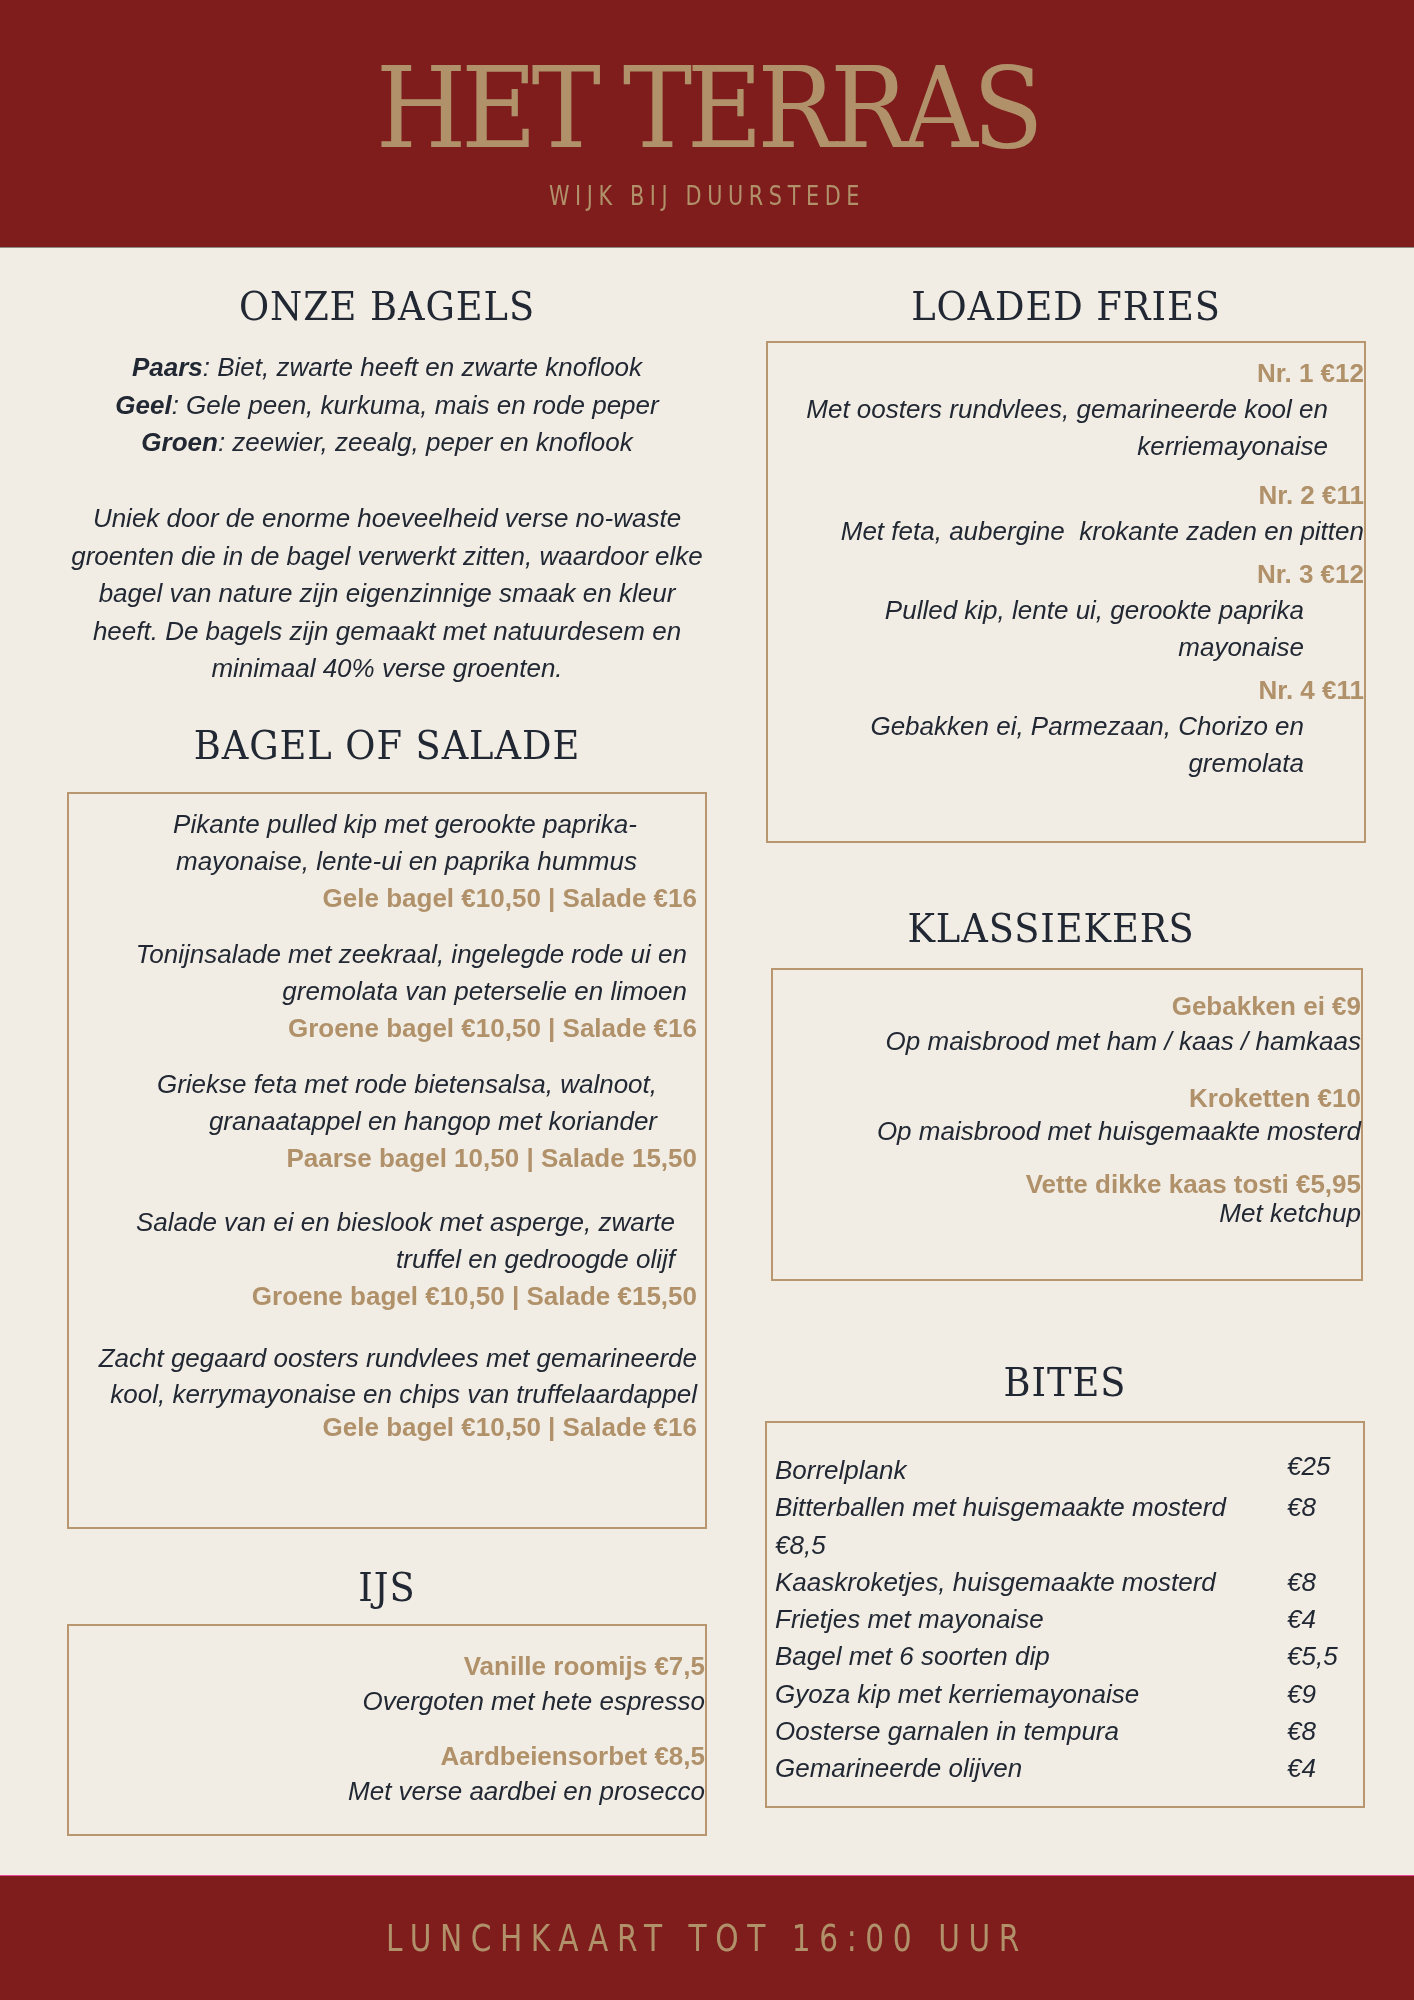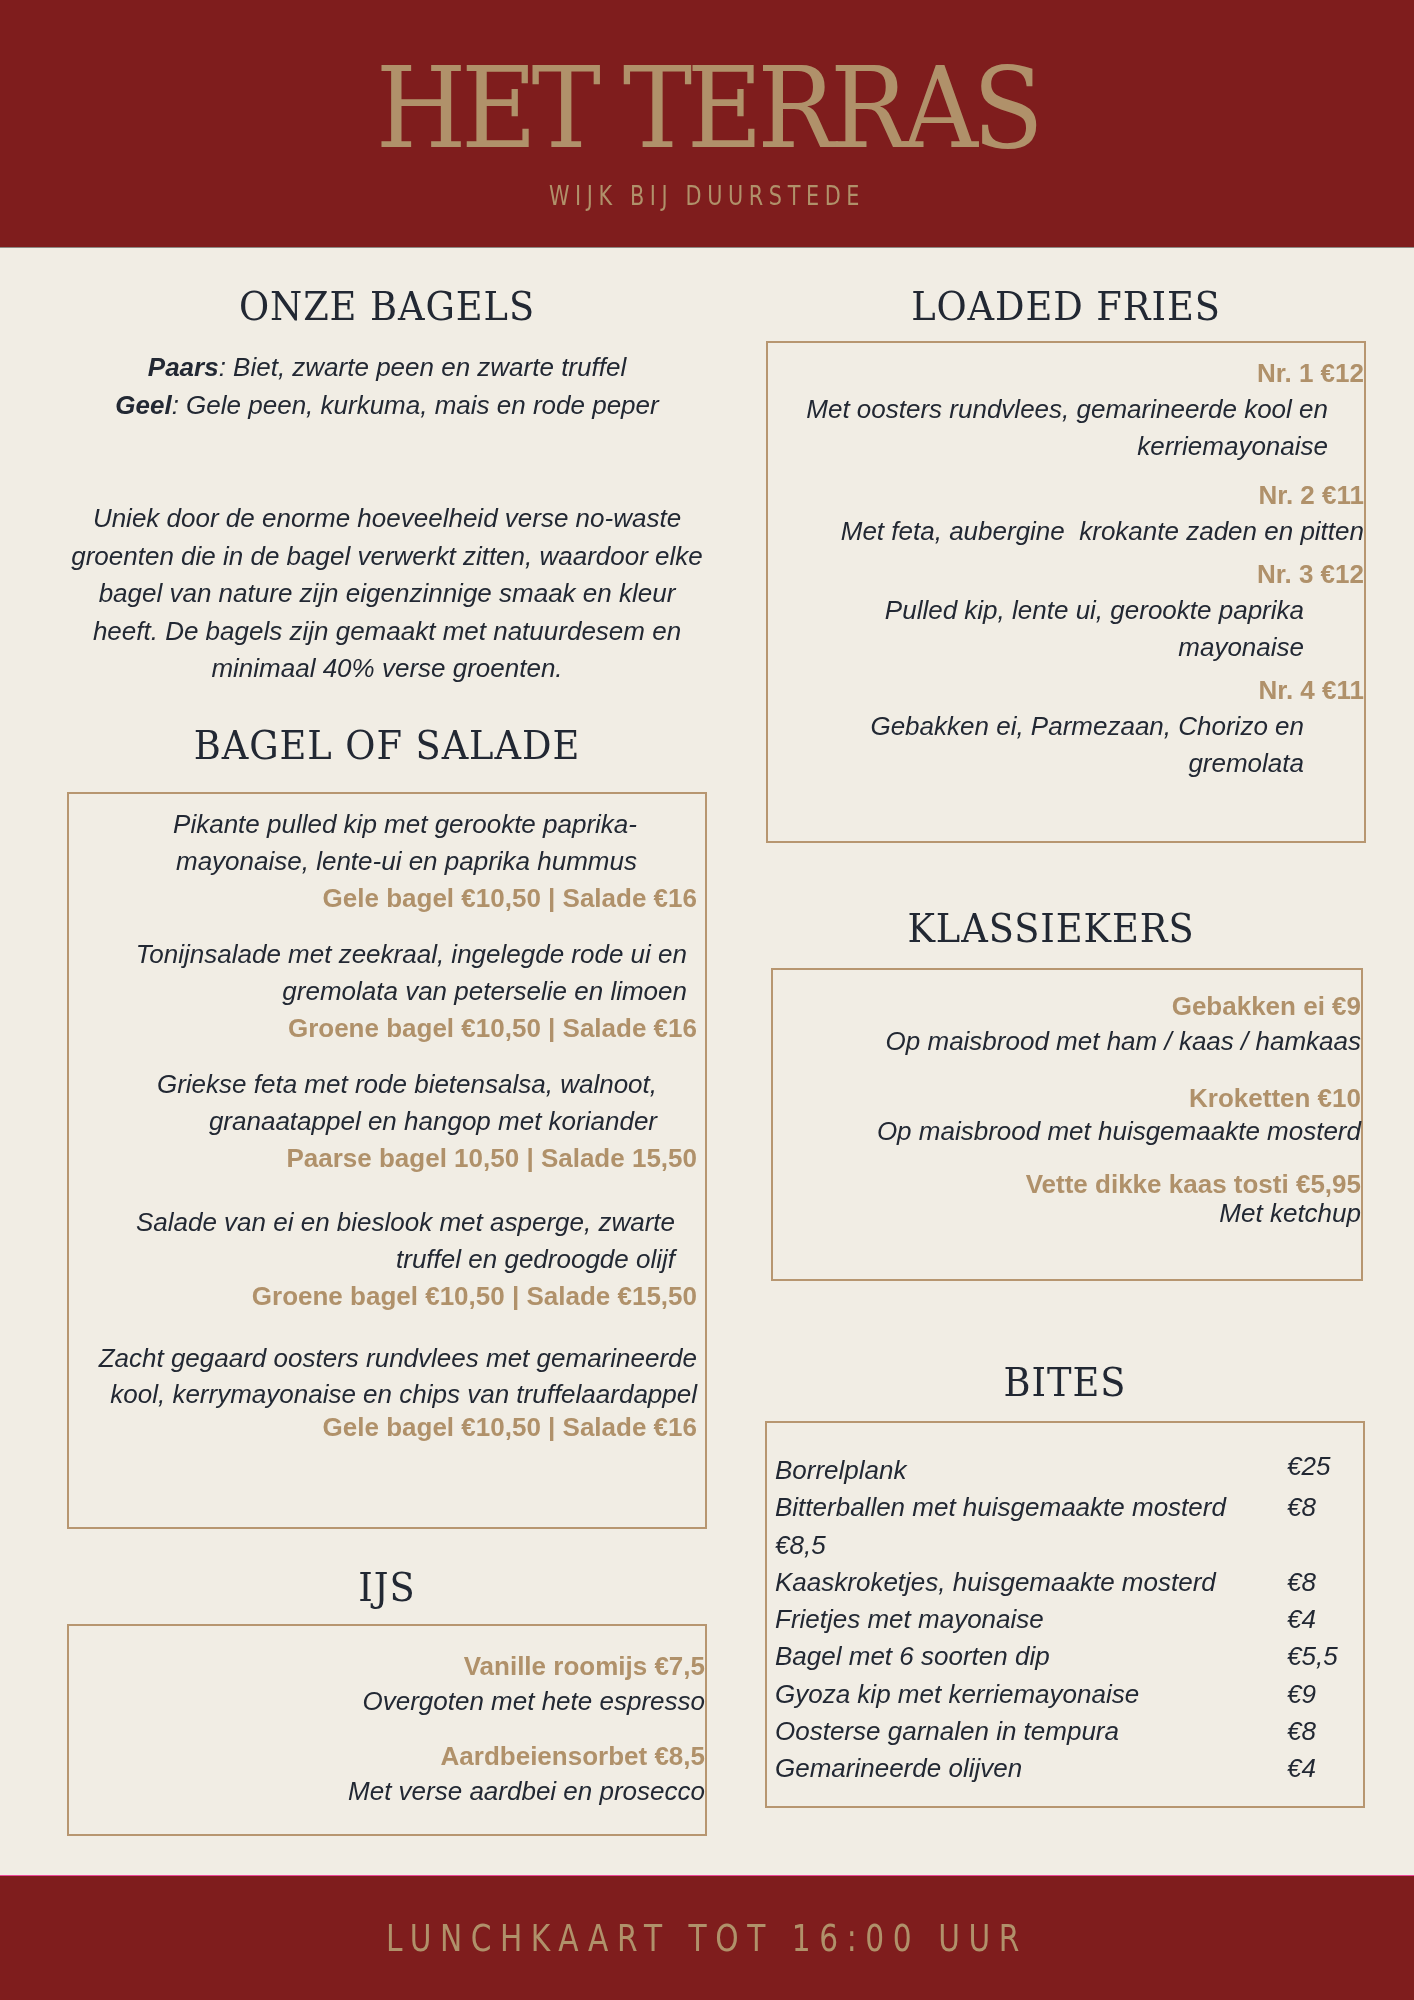--- a/index.html
+++ b/index.html
@@ -52,22 +52,23 @@
 </head>
 <body>
 
 <div class="band header">
   <div class="brand">HET TERRAS</div>
   <div class="sub">WIJK BIJ DUURSTEDE</div>
 </div>
 
 <div class="sec-title" style="left:67px;width:640px;top:283px;">ONZE BAGELS</div>
 <div class="txt" style="left:67px;width:640px;top:349px;">
-  <div><b>Paars</b><span>: Biet, zwarte peen en zwarte truffel</span></div>
+  <div><b>Paars</b><span>: Biet, zwarte heeft en zwarte knoflook</span></div>
   <div><b>Geel</b><span>: Gele peen, kurkuma, mais en rode peper</span></div>
+  <div><b>Groen</b><span>: zeewier, zeealg, peper en knoflook</span></div>
 </div>
 <div class="txt" style="left:70px;width:634px;top:500px;">Uniek door de enorme hoeveelheid verse no-waste groenten die in de bagel verwerkt zitten, waardoor elke bagel van nature zijn eigenzinnige smaak en kleur heeft. De bagels zijn gemaakt met natuurdesem en minimaal 40% verse groenten.</div>
 
 <div class="sec-title" style="left:67px;width:640px;top:722px;">BAGEL OF SALADE</div>
 <div class="box" style="left:67px;top:792px;width:640px;height:737px;">
   <div class="center" style="padding:12px 8px 0 8px;">
     <div class="entry" style="margin-bottom:20px;">
       <div class="it" style="padding:0 60px;">Pikante pulled kip met gerookte paprika-mayonaise, lente-ui en paprika hummus</div>
       <div class="price">Gele bagel €10,50 | Salade €16</div>
     </div>

